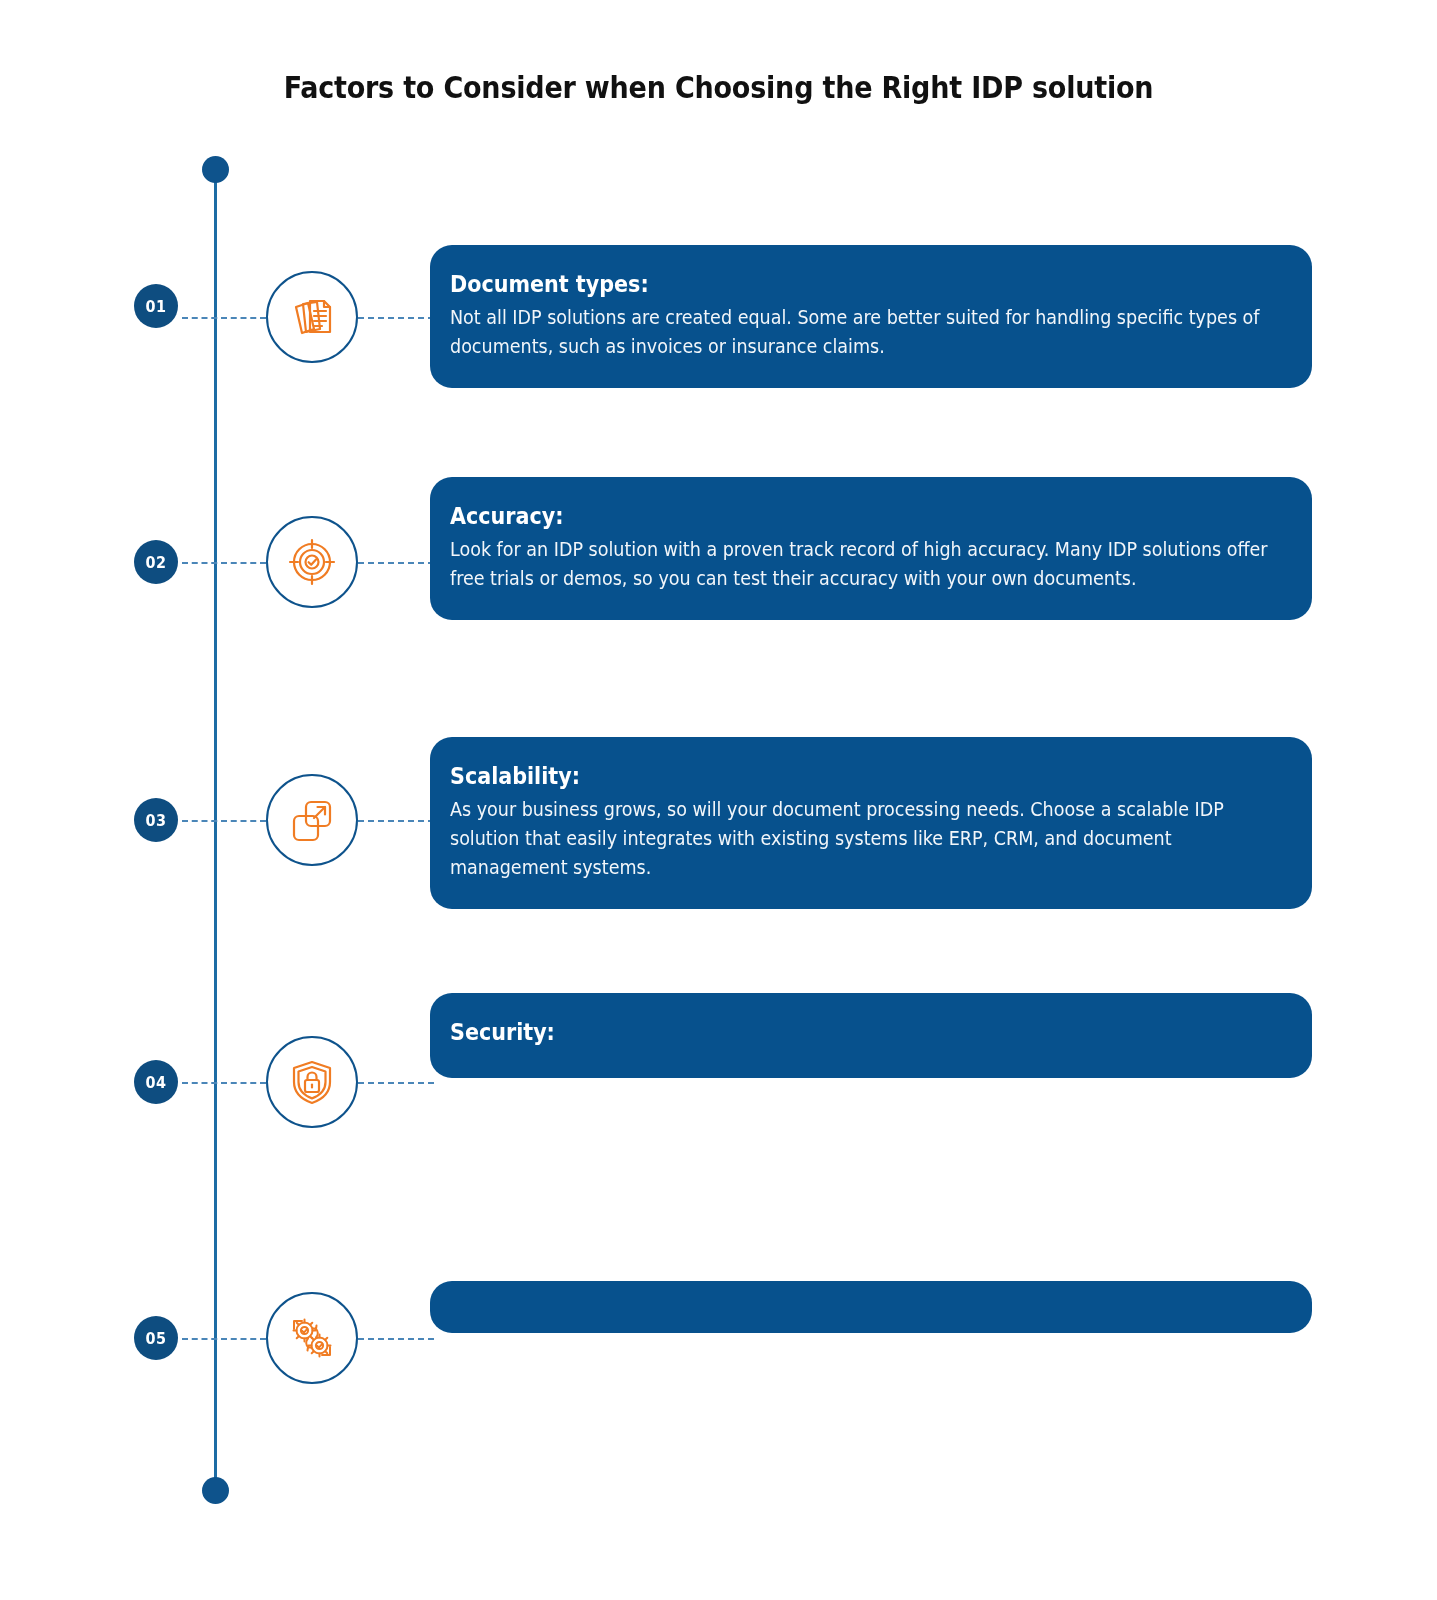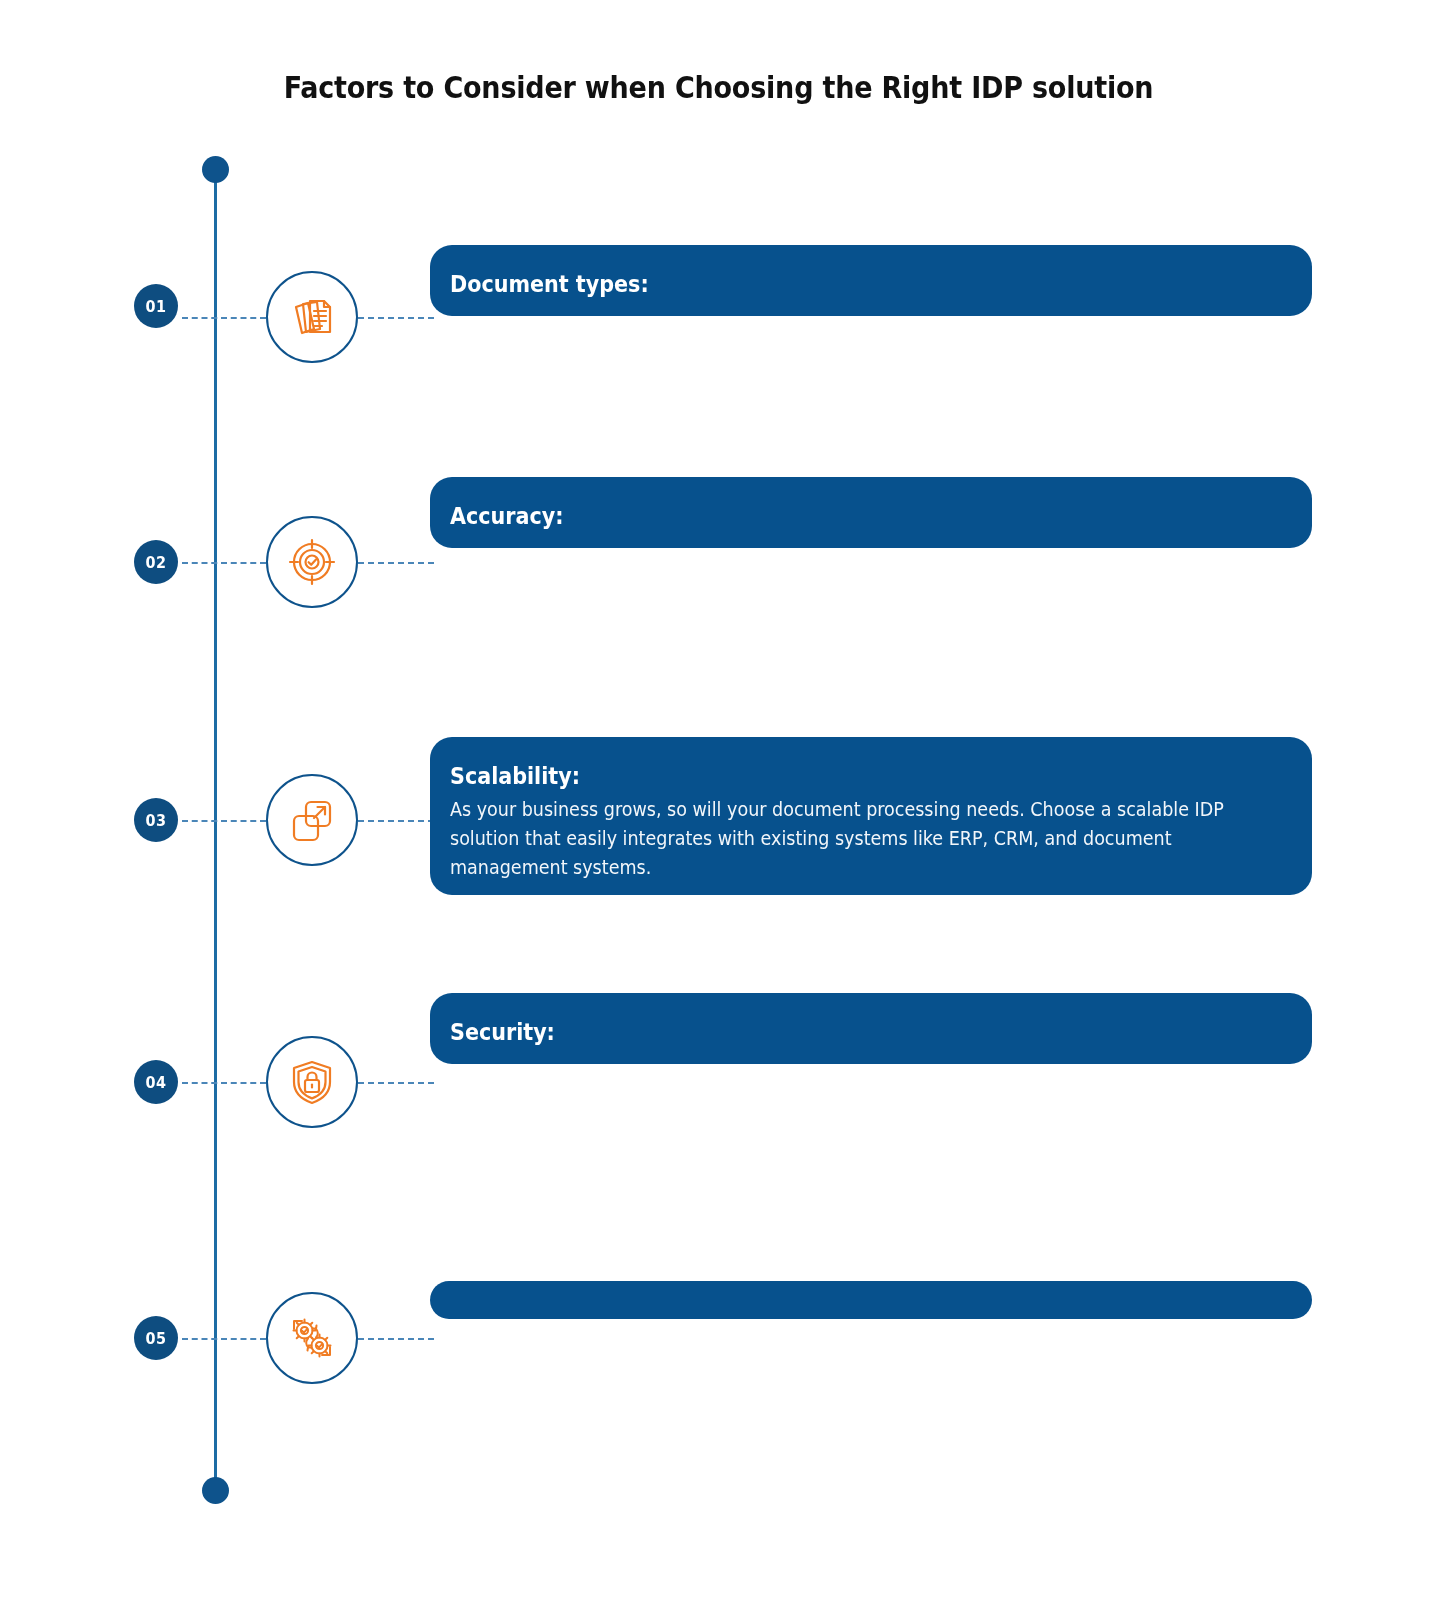--- a/index.html
+++ b/index.html
@@ -102,21 +102,21 @@
   }
   .icon-circle svg { display: block; }
 
   
   .card {
     position: absolute;
     left: 430px;
     width: 882px;
     background: #07518D;
     border-radius: 22px;
-    padding: 26px 34px 12px 20px;
+    padding: 26px 34px 26px 20px;
     color: #ffffff;
   }
   .card-title {
     font-size: 23px;
     font-weight: bold;
     margin-bottom: 7px;
     color: #ffffff;
     font-family: "DejaVu Sans Condensed", "Liberation Sans Narrow", "Liberation Sans", sans-serif;
   }
   .card-body {
@@ -147,40 +147,42 @@
           <path d="M17 13 L31 11 L34 38 L20 41 Z"></path>
           <path d="M24 10 L38 10 L44 16 L44 41 L24 41 Z"></path>
           <path d="M38 10 L38 16 L44 16"></path>
           <path d="M28 20 H40 M28 25 H40 M28 30 H40 M28 35 H36"></path>
         </svg>
       </span>
     </div>
     <div class="dash dash-b" style="top:317px"></div>
     <div class="card" style="top:245px">
       <div class="card-title">Document types:</div>
+      <div class="card-body">Not all IDP solutions are created equal. Some are better suited for handling specific types of documents, such as invoices or insurance claims.</div>
     </div>
   </div>
 
   <div class="row">
     <div class="num-badge" style="top:540px">02</div>
     <div class="dash dash-a" style="top:562px"></div>
     <div class="icon-circle" style="top:516px">
       <span>
         <svg width="52" height="52" viewBox="0 0 52 52" fill="none" stroke="#F07C23" stroke-width="2.2" stroke-linecap="round" stroke-linejoin="round">
           <circle cx="26" cy="26" r="18"></circle>
           <circle cx="26" cy="26" r="12"></circle>
           <circle cx="26" cy="26" r="6.5"></circle>
           <path d="M26 4 V12 M26 40 V48 M4 26 H12 M40 26 H48"></path>
           <path d="M22.6 26.2 L25.2 28.8 L30 23.4"></path>
         </svg>
       </span>
     </div>
     <div class="dash dash-b" style="top:562px"></div>
     <div class="card" style="top:477px">
       <div class="card-title">Accuracy:</div>
+      <div class="card-body">Look for an IDP solution with a proven track record of high accuracy. Many IDP solutions offer free trials or demos, so you can test their accuracy with your own documents.</div>
     </div>
   </div>
 
   <div class="row">
     <div class="num-badge" style="top:798px">03</div>
     <div class="dash dash-a" style="top:820px"></div>
     <div class="icon-circle" style="top:774px">
       <span>
         <svg width="52" height="52" viewBox="0 0 52 52" fill="none" stroke="#F07C23" stroke-width="2.2" stroke-linecap="round" stroke-linejoin="round">
           <rect x="20" y="8" width="24" height="24" rx="5"></rect>

